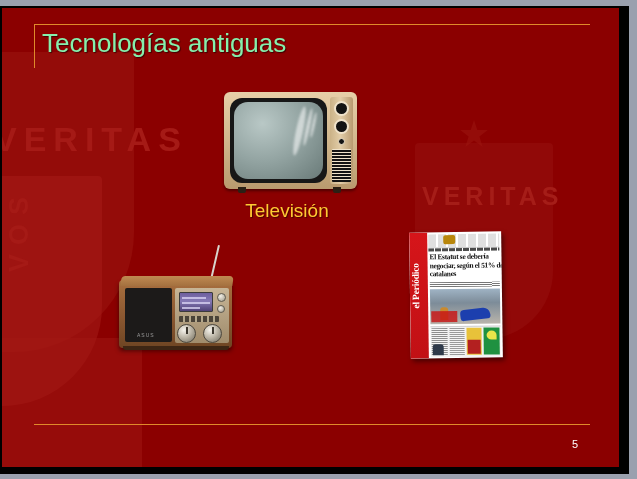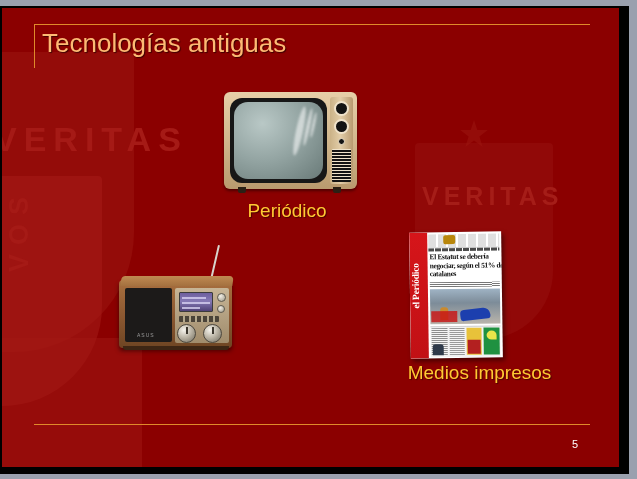--- a/index.html
+++ b/index.html
@@ -152,21 +152,21 @@
     top: 16px;
     width: 1px;
     height: 44px;
     background: #e08a2a;
   }
   #slide-title {
     position: absolute;
     left: 40px;
     top: 20px;
     font-size: 26px;
-    color: #fdba74;
+    color: #86efac;
     text-shadow: 1px 1px 1px rgba(0,0,0,.55);
     white-space: nowrap;
   }
 
   
   #footer-rule {
     position: absolute;
     left: 32px;
     top: 416px;
     width: 556px;
@@ -542,21 +542,21 @@
           </div>
           <div id="tv-panel"></div>
           <div class="tv-knob" id="tv-knob-1"></div>
           <div class="tv-knob" id="tv-knob-2"></div>
           <div class="tv-knob" id="tv-knob-3"></div>
           <div id="tv-grille"></div>
           <div class="tv-leg" id="tv-leg-l"></div>
           <div class="tv-leg" id="tv-leg-r"></div>
         </div>
       </div>
-      <div class="caption" id="caption-tv">Periódico</div>
+      <div class="caption" id="caption-tv">Televisión</div>
 
       <div id="radio">
         <div id="radio-antenna"></div>
         <div id="radio-cabinet"></div>
         <div id="radio-top"></div>
         <div id="radio-speaker"></div>
         <div id="radio-brand">ASUS</div>
         <div id="radio-face"></div>
         <div id="radio-lcd">
           <div class="lcd-line" id="lcd-l1"></div>
@@ -586,20 +586,19 @@
         </div>
         <div id="np-lower"></div>
         <div class="np-cell" id="np-cell-1"></div>
         <div class="np-cell" id="np-cell-1-face"></div>
         <div class="np-cell" id="np-cell-2"></div>
         <div class="np-cell" id="np-cell-3"></div>
         <div class="np-cell" id="np-cell-3b"></div>
         <div class="np-cell" id="np-cell-4"></div>
         <div class="np-cell" id="np-cell-4b"></div>
       </div>
-      <div class="caption" id="caption-print">Medios impresos</div>
 
       <div id="footer-rule"></div>
       <div id="page-number">5</div>
 
     </div>
   </div>
 </div>
 
 </body></html>

